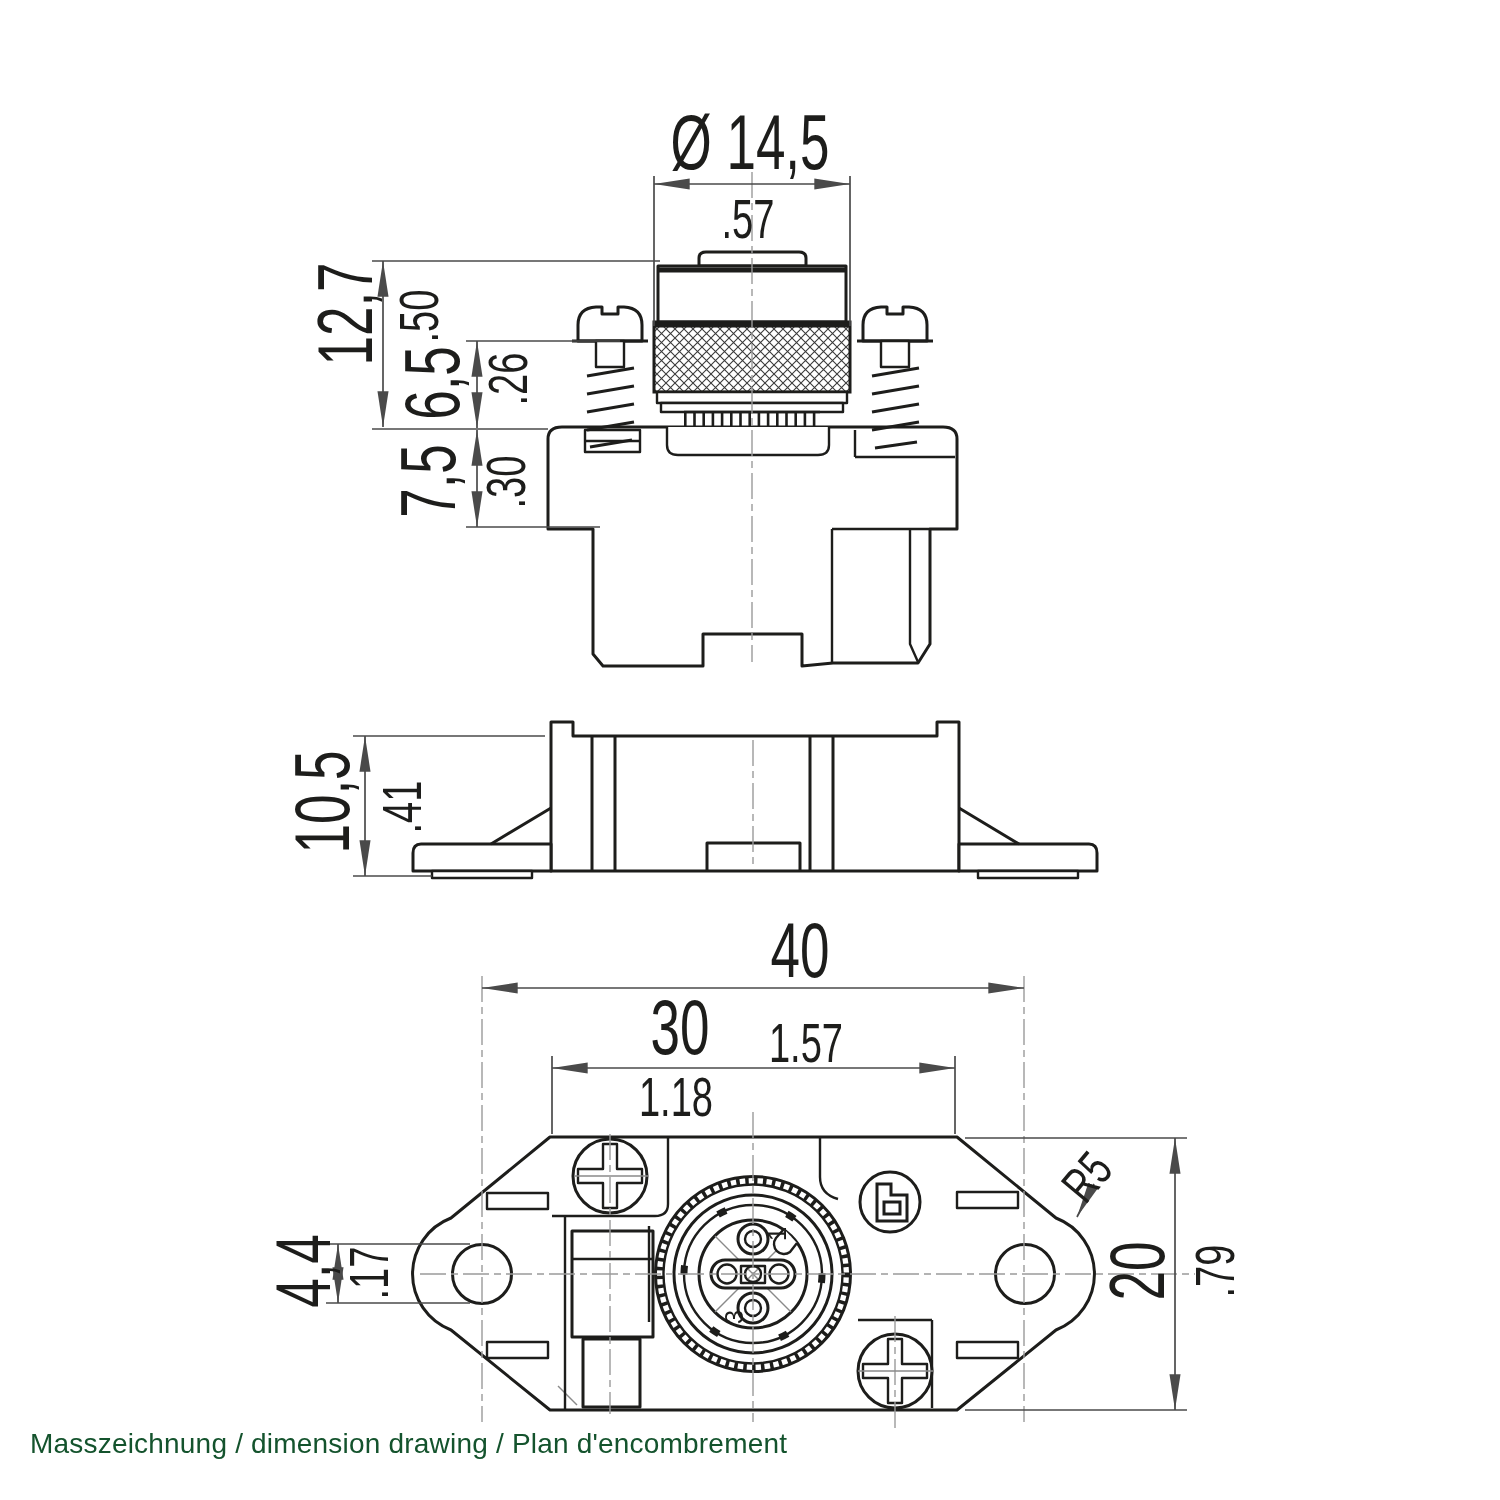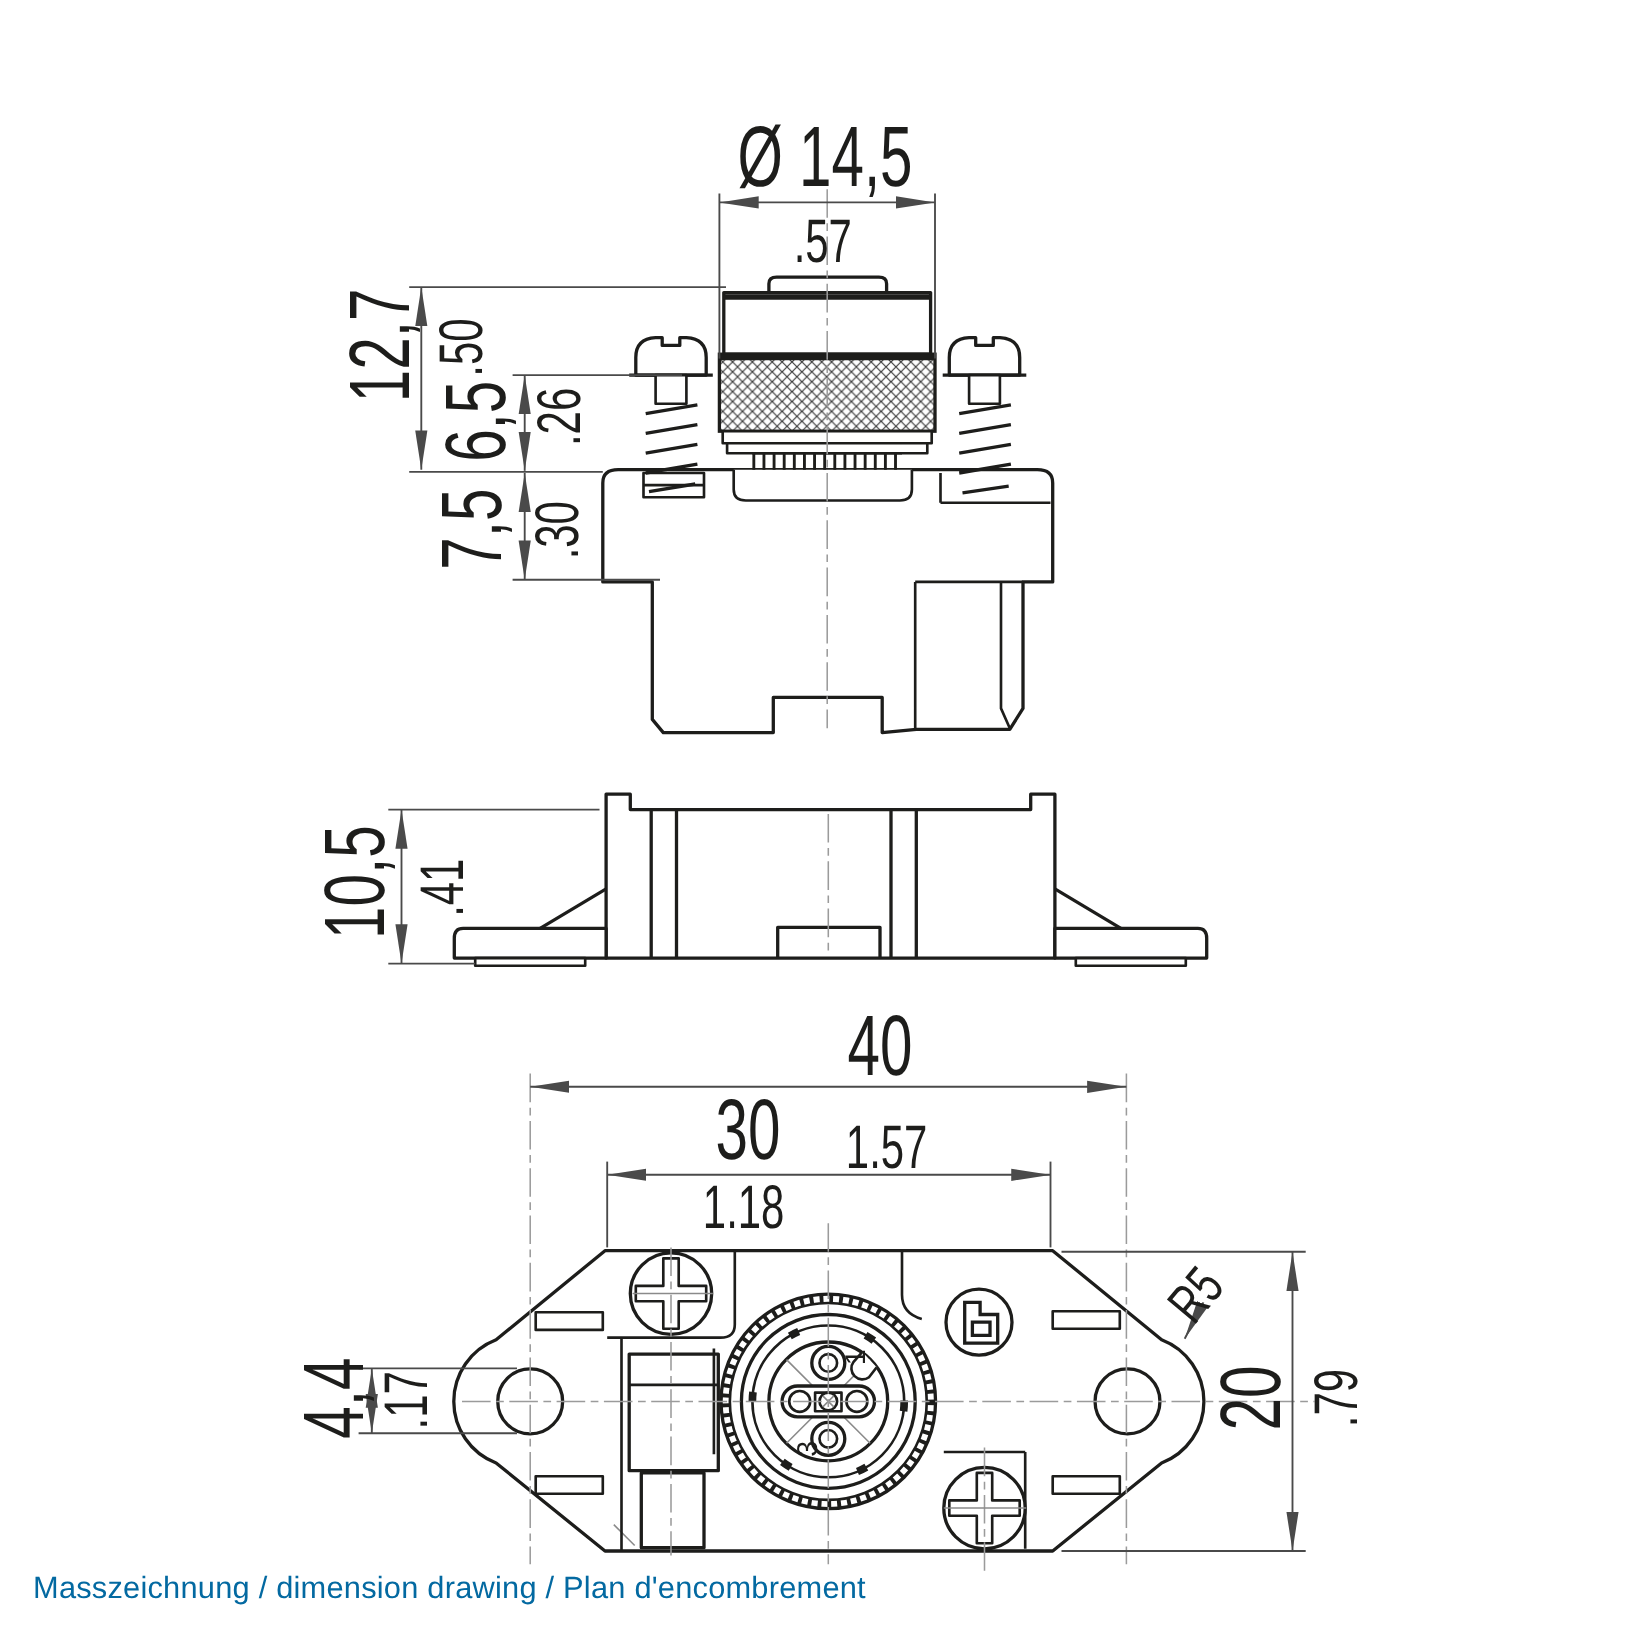--- a/index.html
+++ b/index.html
@@ -12,21 +12,21 @@
   .t-r{font-size:50px;}
   .t-pin{font-size:26px;}
   .o{fill:#ffffff;stroke:#1d1d1b;stroke-width:3;stroke-linejoin:round;}
   .ln{fill:none;stroke:#1d1d1b;stroke-width:3;stroke-linejoin:round;}
   .ln2{fill:none;stroke:#1d1d1b;stroke-width:2.4;stroke-linejoin:round;}
   .ow{fill:#ffffff;stroke:#1d1d1b;stroke-width:2.4;stroke-linejoin:round;}
   .thick{fill:none;stroke:#1d1d1b;stroke-width:5;}
   .dim{fill:none;stroke:#4a4a4a;stroke-width:1.7;}
   .cl{fill:none;stroke:#9b9b9b;stroke-width:1.4;stroke-dasharray:26 5 7 5;}
   .thin{fill:none;stroke:#8a8a8a;stroke-width:1.4;}
-  #caption{position:absolute;left:30px;top:1414px;font-size:28px;color:#0369a1;
+  #caption{position:absolute;left:30px;top:1414px;font-size:28px;color:#14532d;
            letter-spacing:0.2px;}
 </style>
 </head>
 <body>
 
 <div id="page">
 <svg width="1500" height="1500" viewBox="0 0 1500 1500">
   <defs>
     <pattern id="kn" width="9" height="9" patternUnits="userSpaceOnUse">
       <path d="M0,9 L9,0 M0,0 L9,9" stroke="#3a3a3a" stroke-width="1.1" fill="none"></path>

